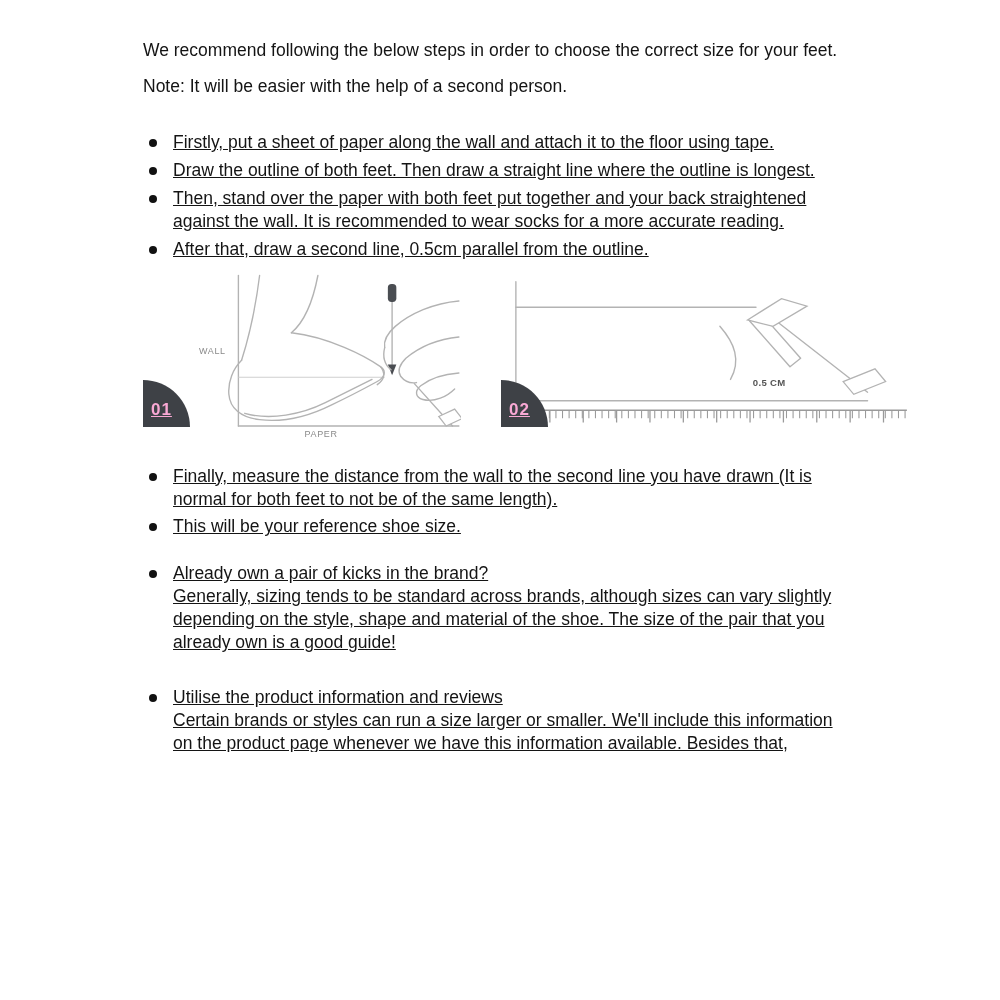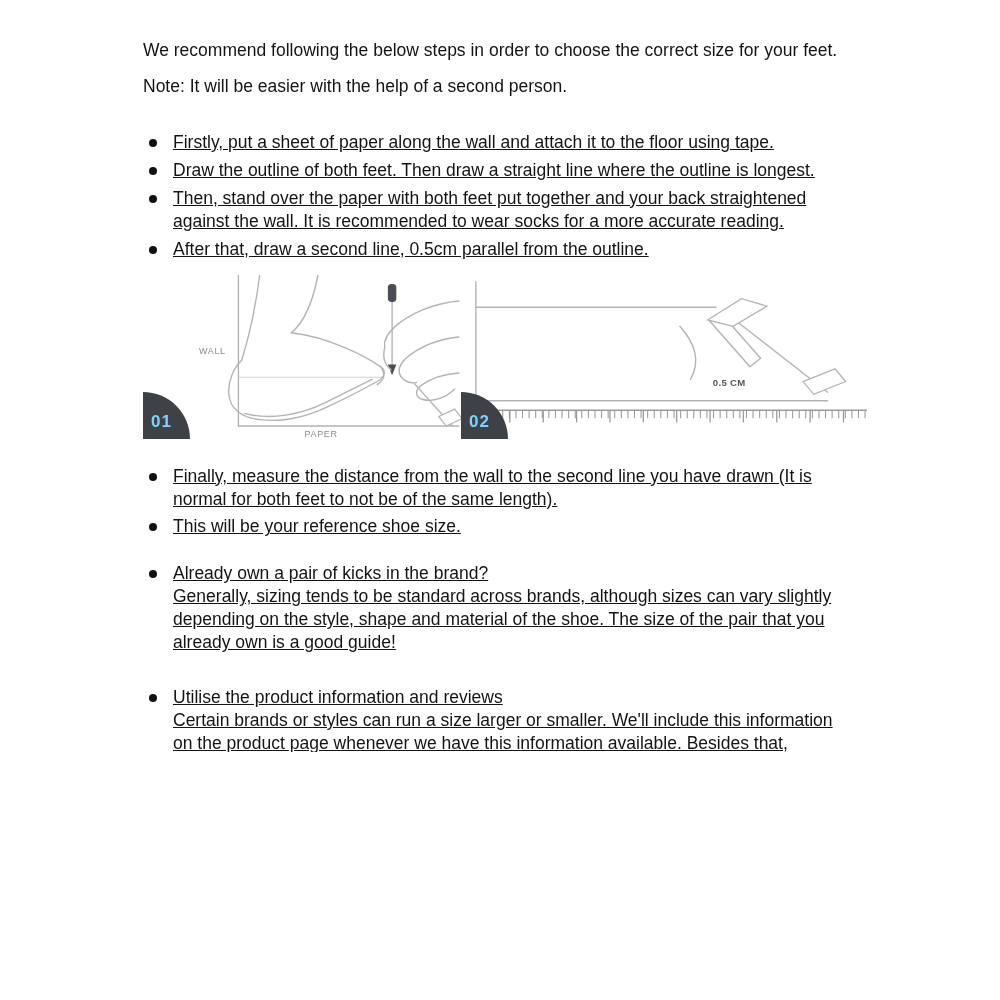--- a/index.html
+++ b/index.html
@@ -25,32 +25,32 @@
     width:8px; height:8px; border-radius:50%; background:#111;
   }
   ul.steps { margin-bottom:10px; }
   ul.final { margin:26px 0 24px 0; }
   .tips-intro { line-height:1.32; max-width:712px; margin:0 0 32px 0; }
   ul.tips > li { margin-bottom:32px; }
   .tip-title { display:block; }
   .tip-body  { display:block; }
 
   
-  .figures { display:flex; margin:10px 0 4px 0; align-items:flex-end; }
+  .figures { display:flex; gap:40px; margin:10px 0 4px 0; align-items:flex-end; }
   .figure { position:relative; }
   .figure svg { display:block; }
   .fig1 { width:318px; height:168px; }
   .fig2 { width:425px; height:168px; }
   .badge {
-    position:absolute; left:0; bottom:0;
+    position:absolute; left:0; bottom:12px;
     width:47px; height:47px; background:#3e4146;
     border-top-right-radius:100%;
-    color:#7dd3fc; font-weight:bold; font-size:17px; letter-spacing:1px;
+    color:#f9a8d4; font-weight:bold; font-size:17px; letter-spacing:1px;
     display:flex; align-items:flex-end; justify-content:flex-start;
-    padding:0 0 7px 8px; box-sizing:border-box;
+    padding:0 0 7px 8px; box-sizing:border-box;text-decoration:underline;
   }
   .art { stroke:#b3b3b3; fill:none; stroke-width:1.3; stroke-linecap:round; stroke-linejoin:round; }
   .art-light { stroke:#cfcfcf; fill:none; stroke-width:1; }
   .art-fill { fill:#ffffff; stroke:#b3b3b3; stroke-width:1.2; }
   .dark { fill:#4a4d52; stroke:none; }
   .svg-label { font-family:"Liberation Sans", sans-serif; font-size:8.5px; fill:#8a8a8a; letter-spacing:0.6px; }
   .svg-label-bold { font-family:"Liberation Sans", sans-serif; font-size:9px; font-weight:bold; fill:#555; letter-spacing:0.3px; }
   .ruler-base { stroke:#9a9a9a; stroke-width:1.2; }
   .ruler-minor { stroke:#9a9a9a; stroke-width:7; stroke-dasharray:1 5.2; }
   .ruler-major { stroke:#9a9a9a; stroke-width:11; stroke-dasharray:1.2 30.2; }

